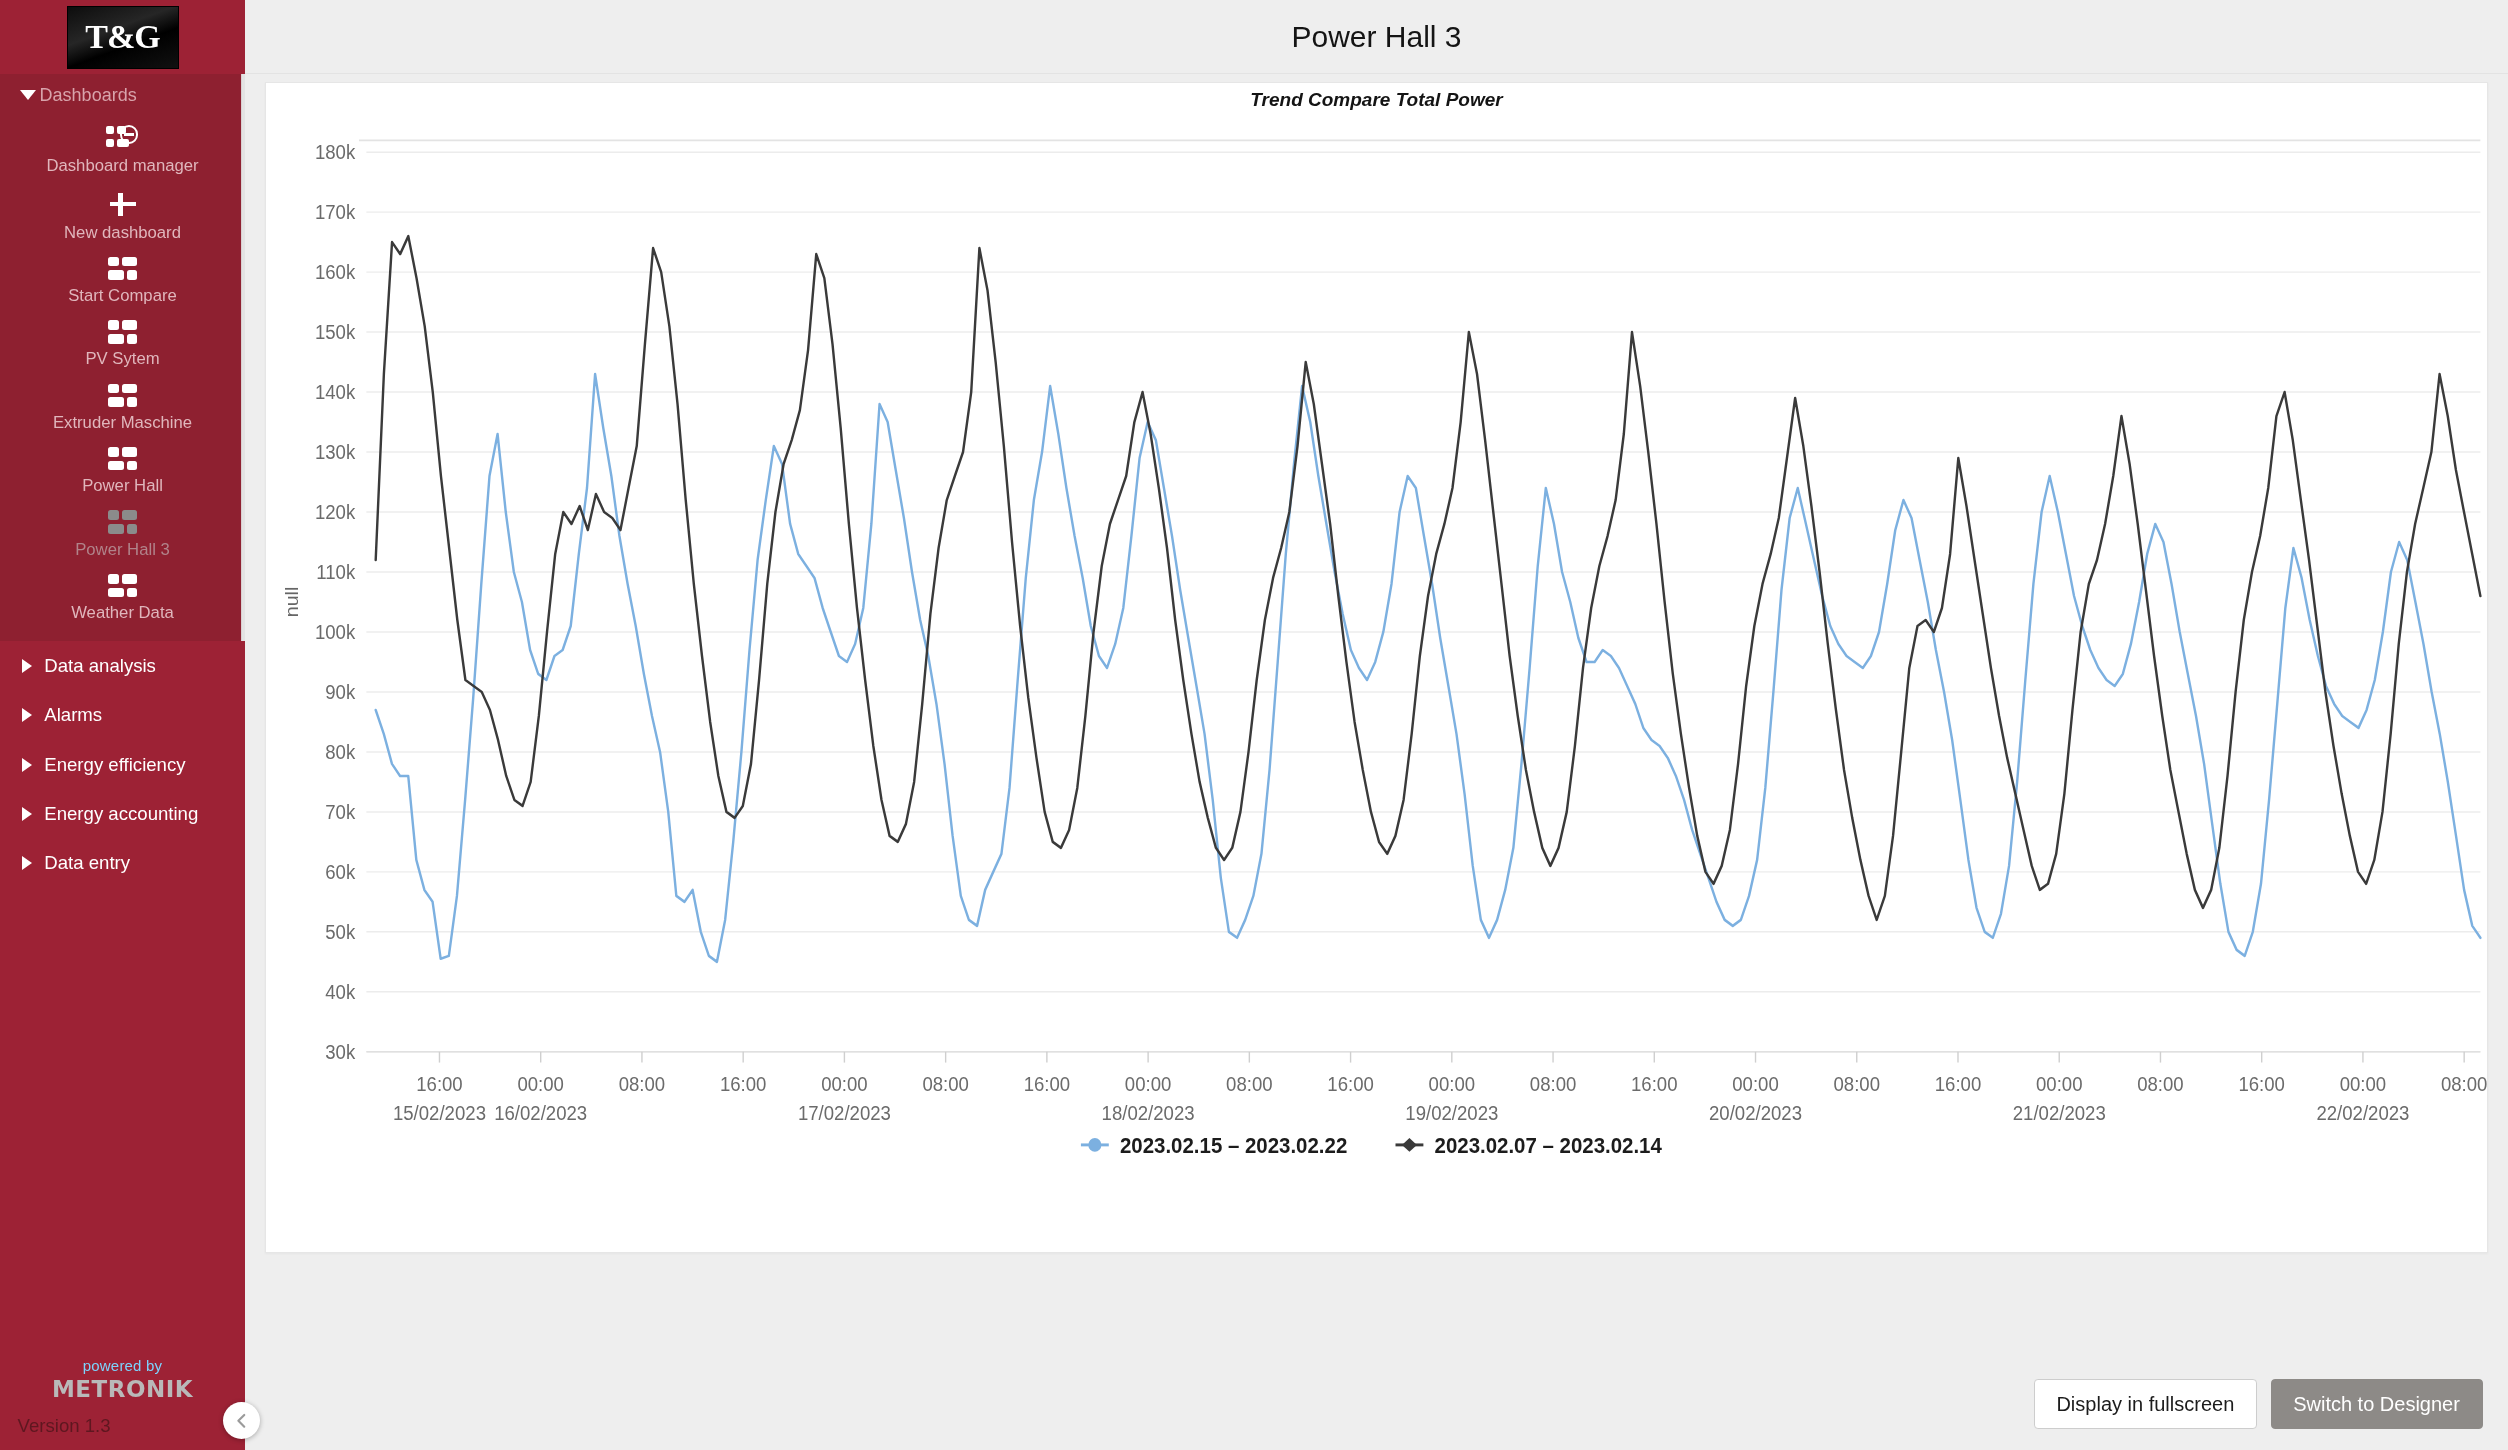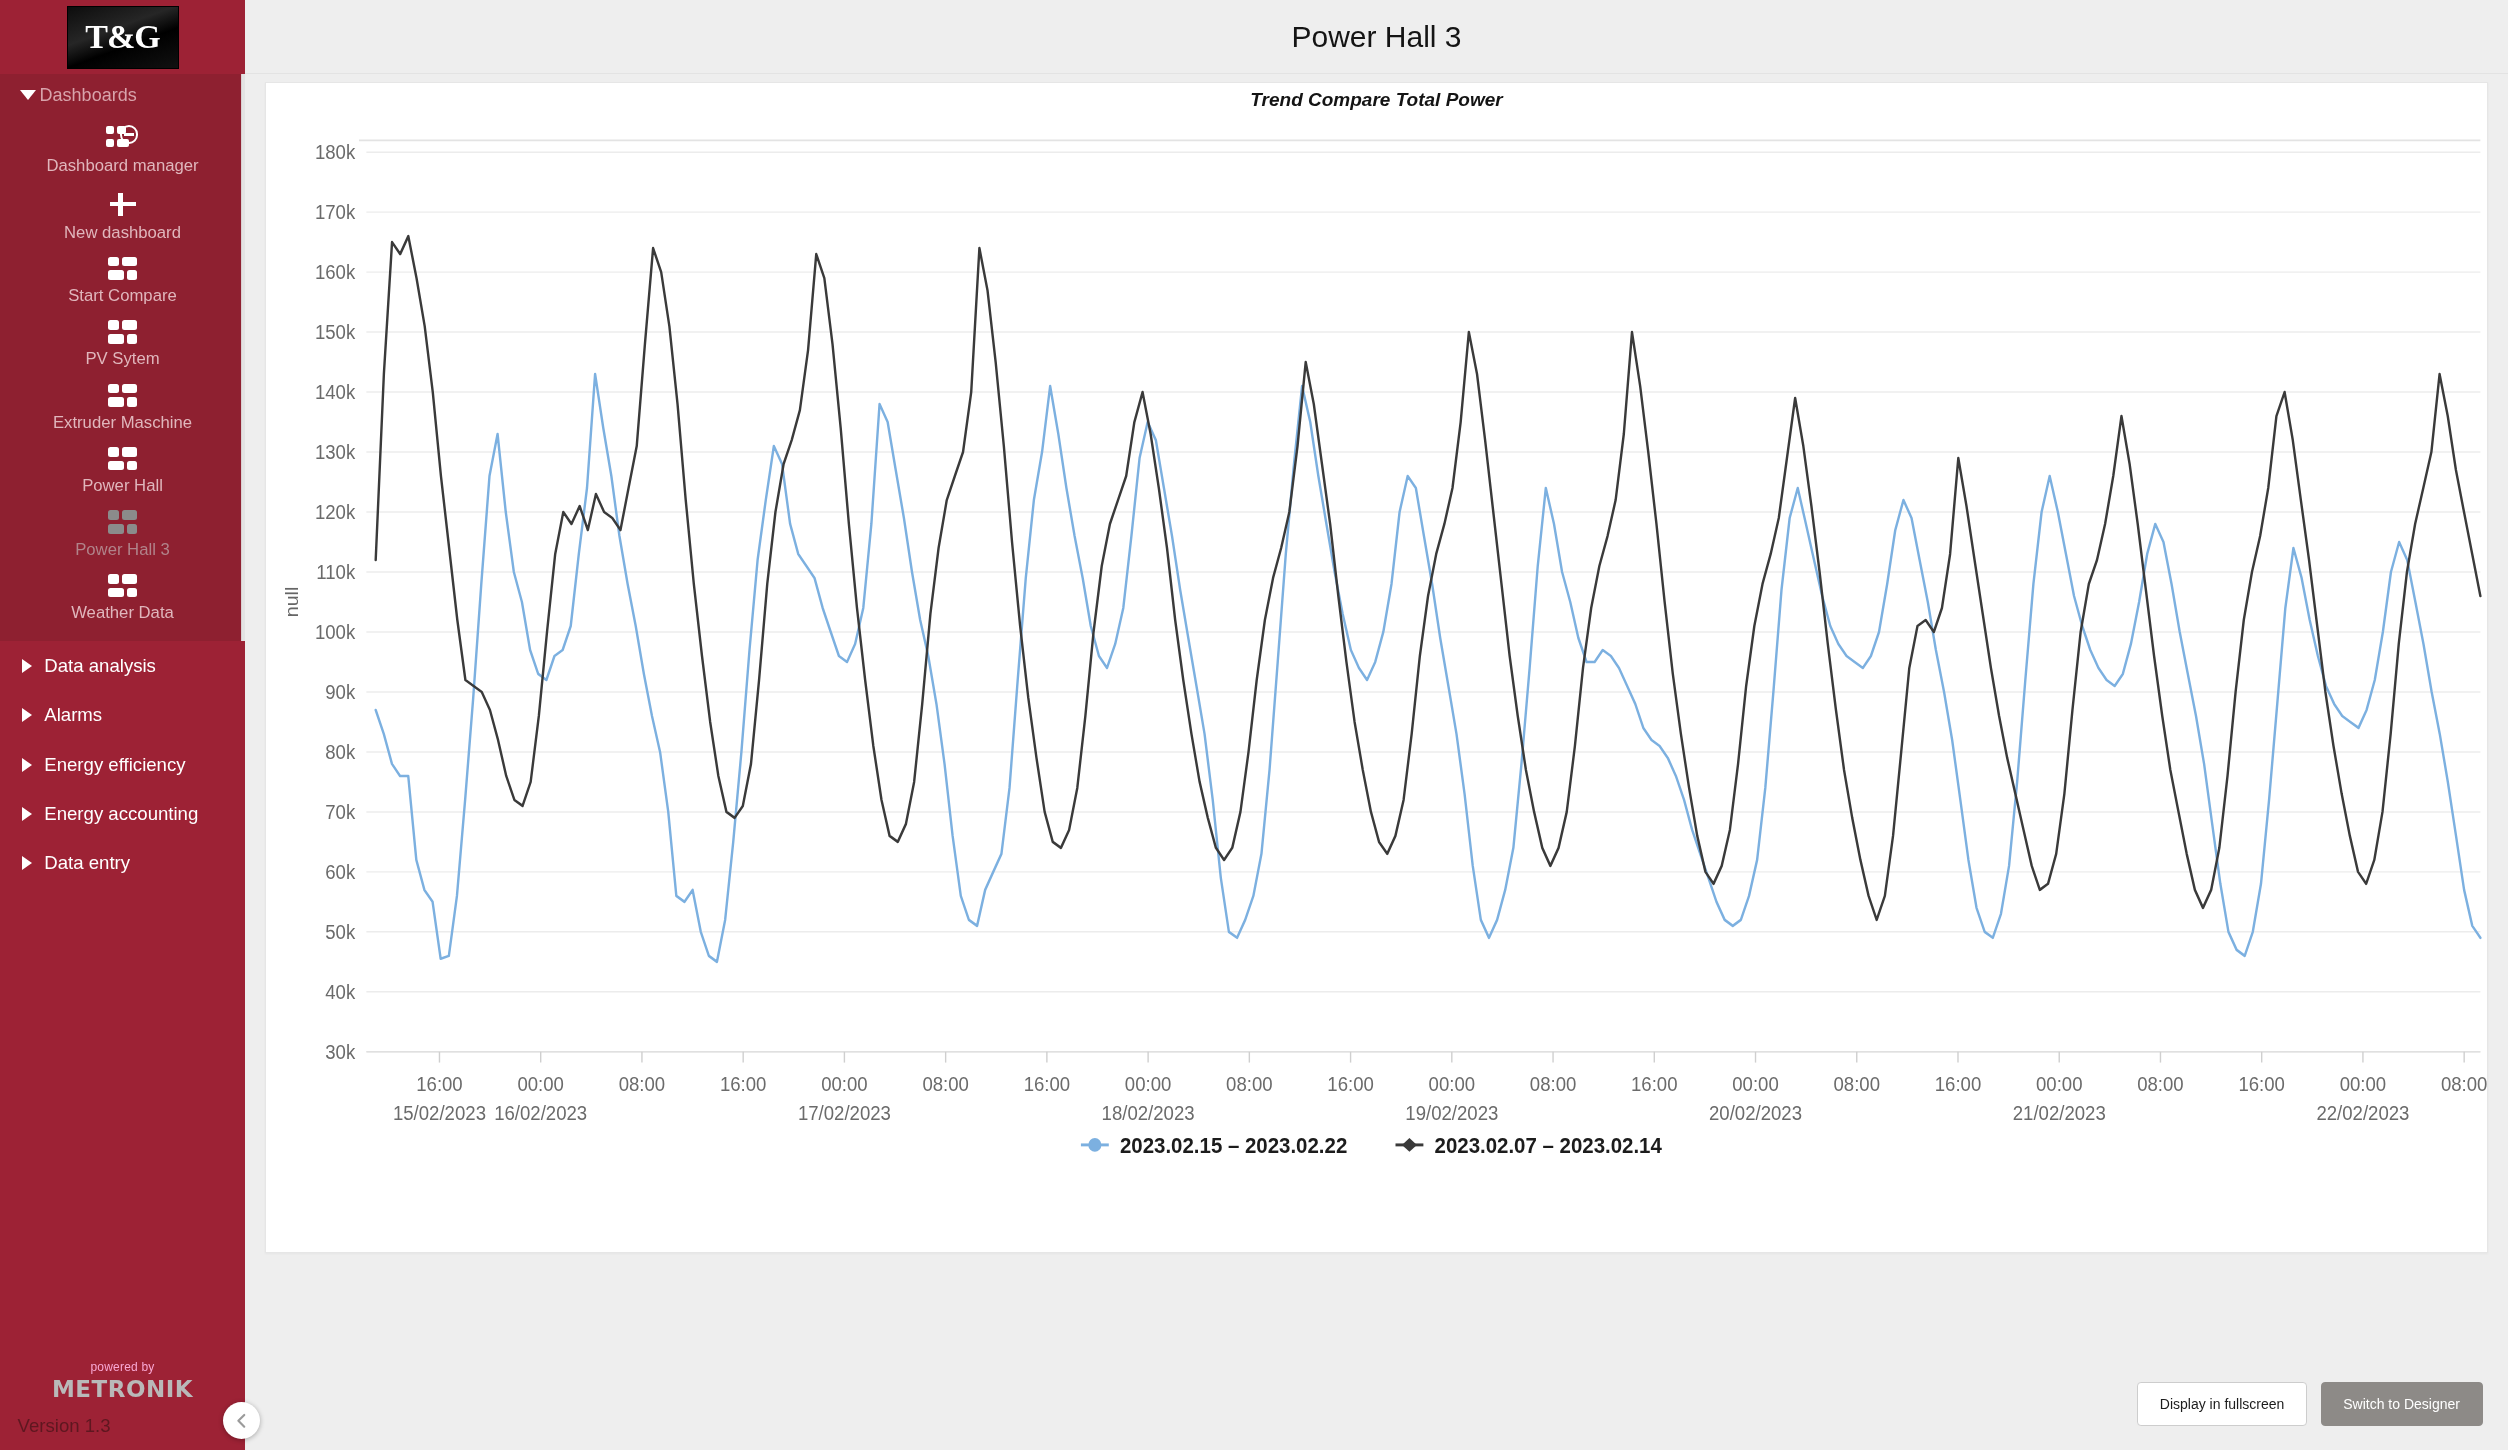--- a/index.html
+++ b/index.html
@@ -84,21 +84,21 @@
 
   .menu-group {
     display: flex; align-items: center; gap: 12.7px;
     padding: 13.7px 0 13.7px 21.6px;
     color: #ffffff; font-size: 18.6px; cursor: pointer;
   }
   #sidebar-spacer { flex: 1 1 auto; }
   #powered {
     text-align: center; padding-bottom: 5.9px;
   }
-  #powered .pb { color: #f9a8d4; font-size: 12px; letter-spacing: 0.2px;}
+  #powered .pb { color: #7dd3fc; font-size: 15px; letter-spacing: 0.2px;}
   #powered .metronik {
     color: #b9b9b9; font-weight: bold; font-size: 23px;
     letter-spacing: 0.5px; margin-top: 2px;
     font-family: "DejaVu Sans", sans-serif;
   }
   #version { color: #5f1720; font-size: 18.6px; padding: 7.8px 0 13.7px 17.6px; }
 
   #collapse-btn {
     position: absolute; left: 223px; top: 1402px;
     width: 37px; height: 37px; border-radius: 50%;
@@ -144,21 +144,21 @@
   #chart-holder { position: relative; width: 100%; height: 1078px; }
   #chart-svg { display: block; width: 100%; height: 1078px; }
 
   #footer-bar {
     height: 94px; flex: 0 0 94px; background: #eeeeee;
     display: flex; align-items: center; justify-content: flex-end;
     gap: 13.7px; padding-right: 25.5px;
   }
   .btn {
     font-family: "Liberation Sans", sans-serif;
-    font-size: 14px; padding: 12.7px 21.6px; border-radius: 3.9px;
+    font-size: 20px; padding: 12.7px 21.6px; border-radius: 3.9px;
     cursor: pointer; border: 1px solid #cdcdcd;
   }
   .btn.light { background: #ffffff; color: #1c1c1c; }
   .btn.grey { background: #8d8a87; color: #ffffff; border-color: #8d8a87; }
 
   text { font-family: "Liberation Sans", sans-serif; }
 </style>
 </head>
 <body>
 

